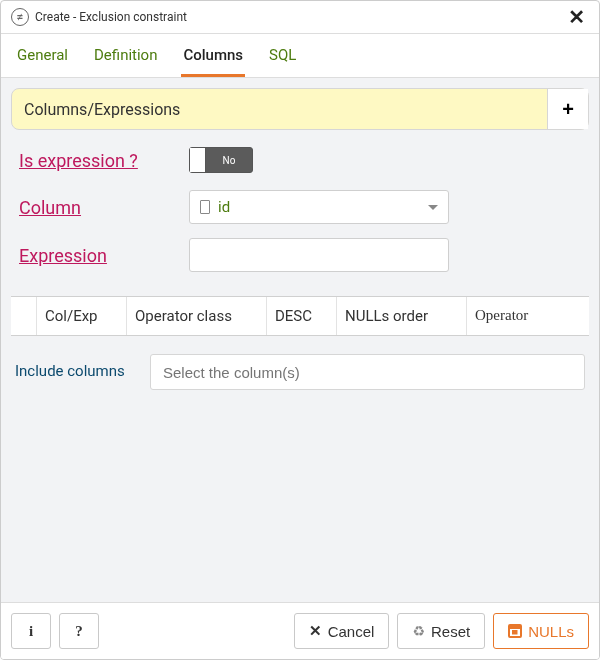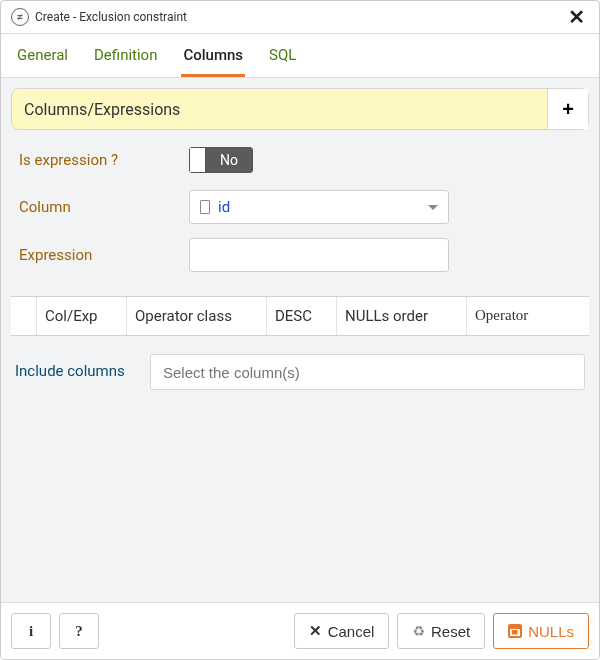--- a/index.html
+++ b/index.html
@@ -96,60 +96,61 @@
   
   .form-rows { padding: 14px 8px 10px 8px; }
   .form-row {
     display: flex;
     align-items: center;
     margin-bottom: 14px;
     min-height: 32px;
   }
   .form-label {
     width: 170px;
-    color: #a16207;
-    font-size: 15px;
+    color: #be185d;
+    font-size: 18px;
+    text-decoration: underline;
   }
 
   
   .toggle {
     width: 64px; height: 26px;
     border: 1px solid #555;
     border-radius: 3px;
     background: #5b5b5b;
     display: flex; align-items: center;
     cursor: pointer;
     position: relative;
     color: #fff;
   }
   .toggle-knob {
     width: 16px; height: 100%;
     background: #fff;
     border-right: 1px solid #555;
   }
   .toggle-label {
-    flex: 1; text-align: center; font-size: 14px;
+    flex: 1; text-align: center; font-size: 10px;
   }
 
   
   .select {
     width: 260px; height: 34px;
     background: #fff;
     border: 1px solid #cfcfcf;
     border-radius: 3px;
     display: flex; align-items: center;
     padding: 0 10px;
     gap: 8px;
     cursor: pointer;
   }
   .select .col-icon {
     width: 10px; height: 14px;
     border: 1.2px solid #888; border-radius: 1px;
   }
-  .select .sel-text { flex: 1; color: #1d4ed8; font-size: 15px; }
+  .select .sel-text { flex: 1; color: #4d7c0f; font-size: 15px; }
   .select .caret {
     width: 0; height: 0;
     border-left: 5px solid transparent;
     border-right: 5px solid transparent;
     border-top: 5px solid #888;
   }
 
   
   .plain-input {
     width: 260px; height: 34px;

